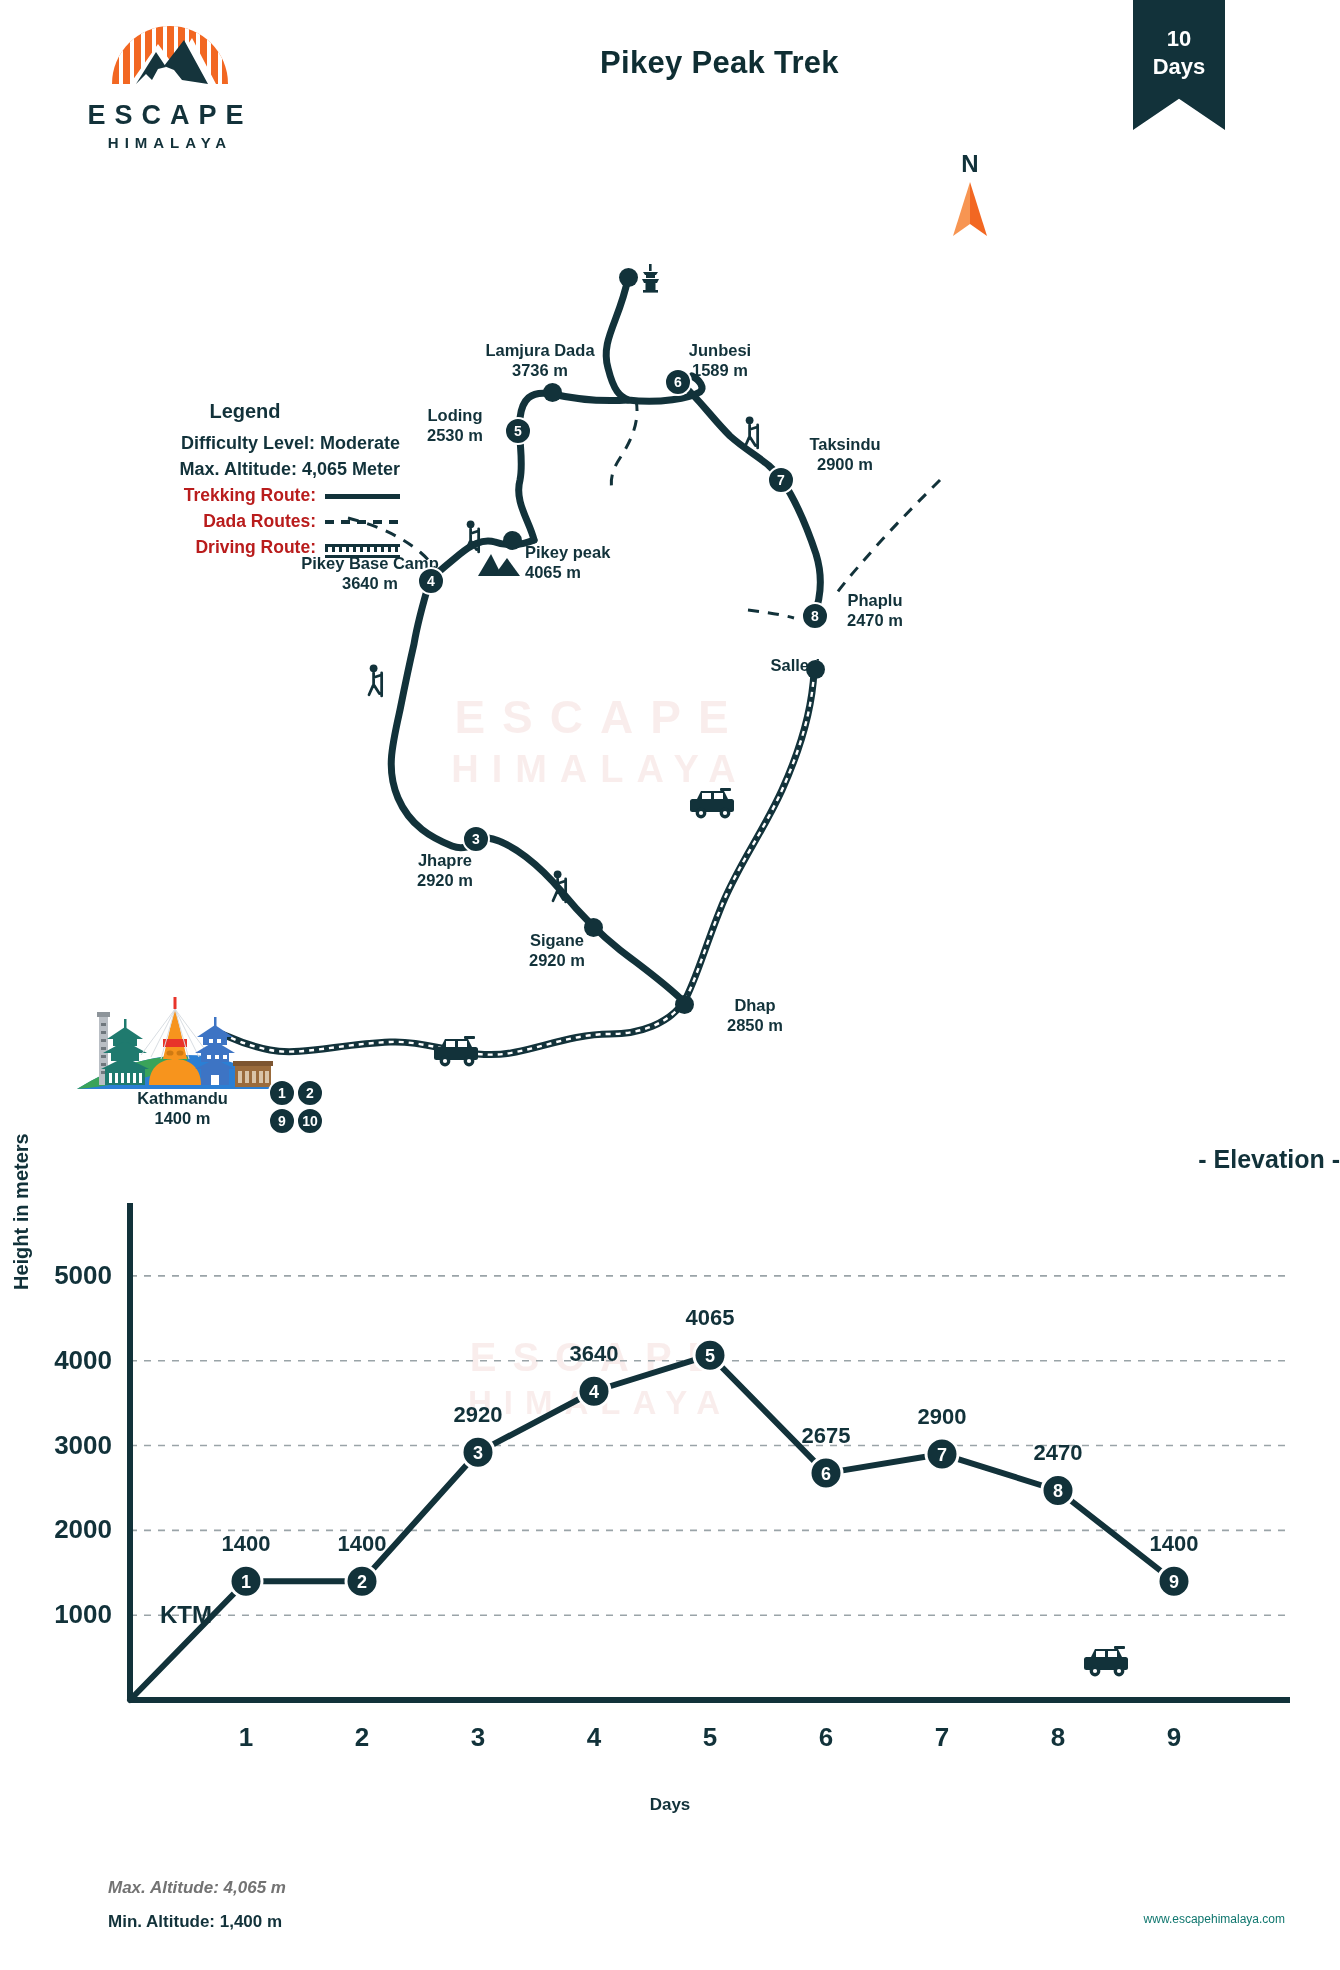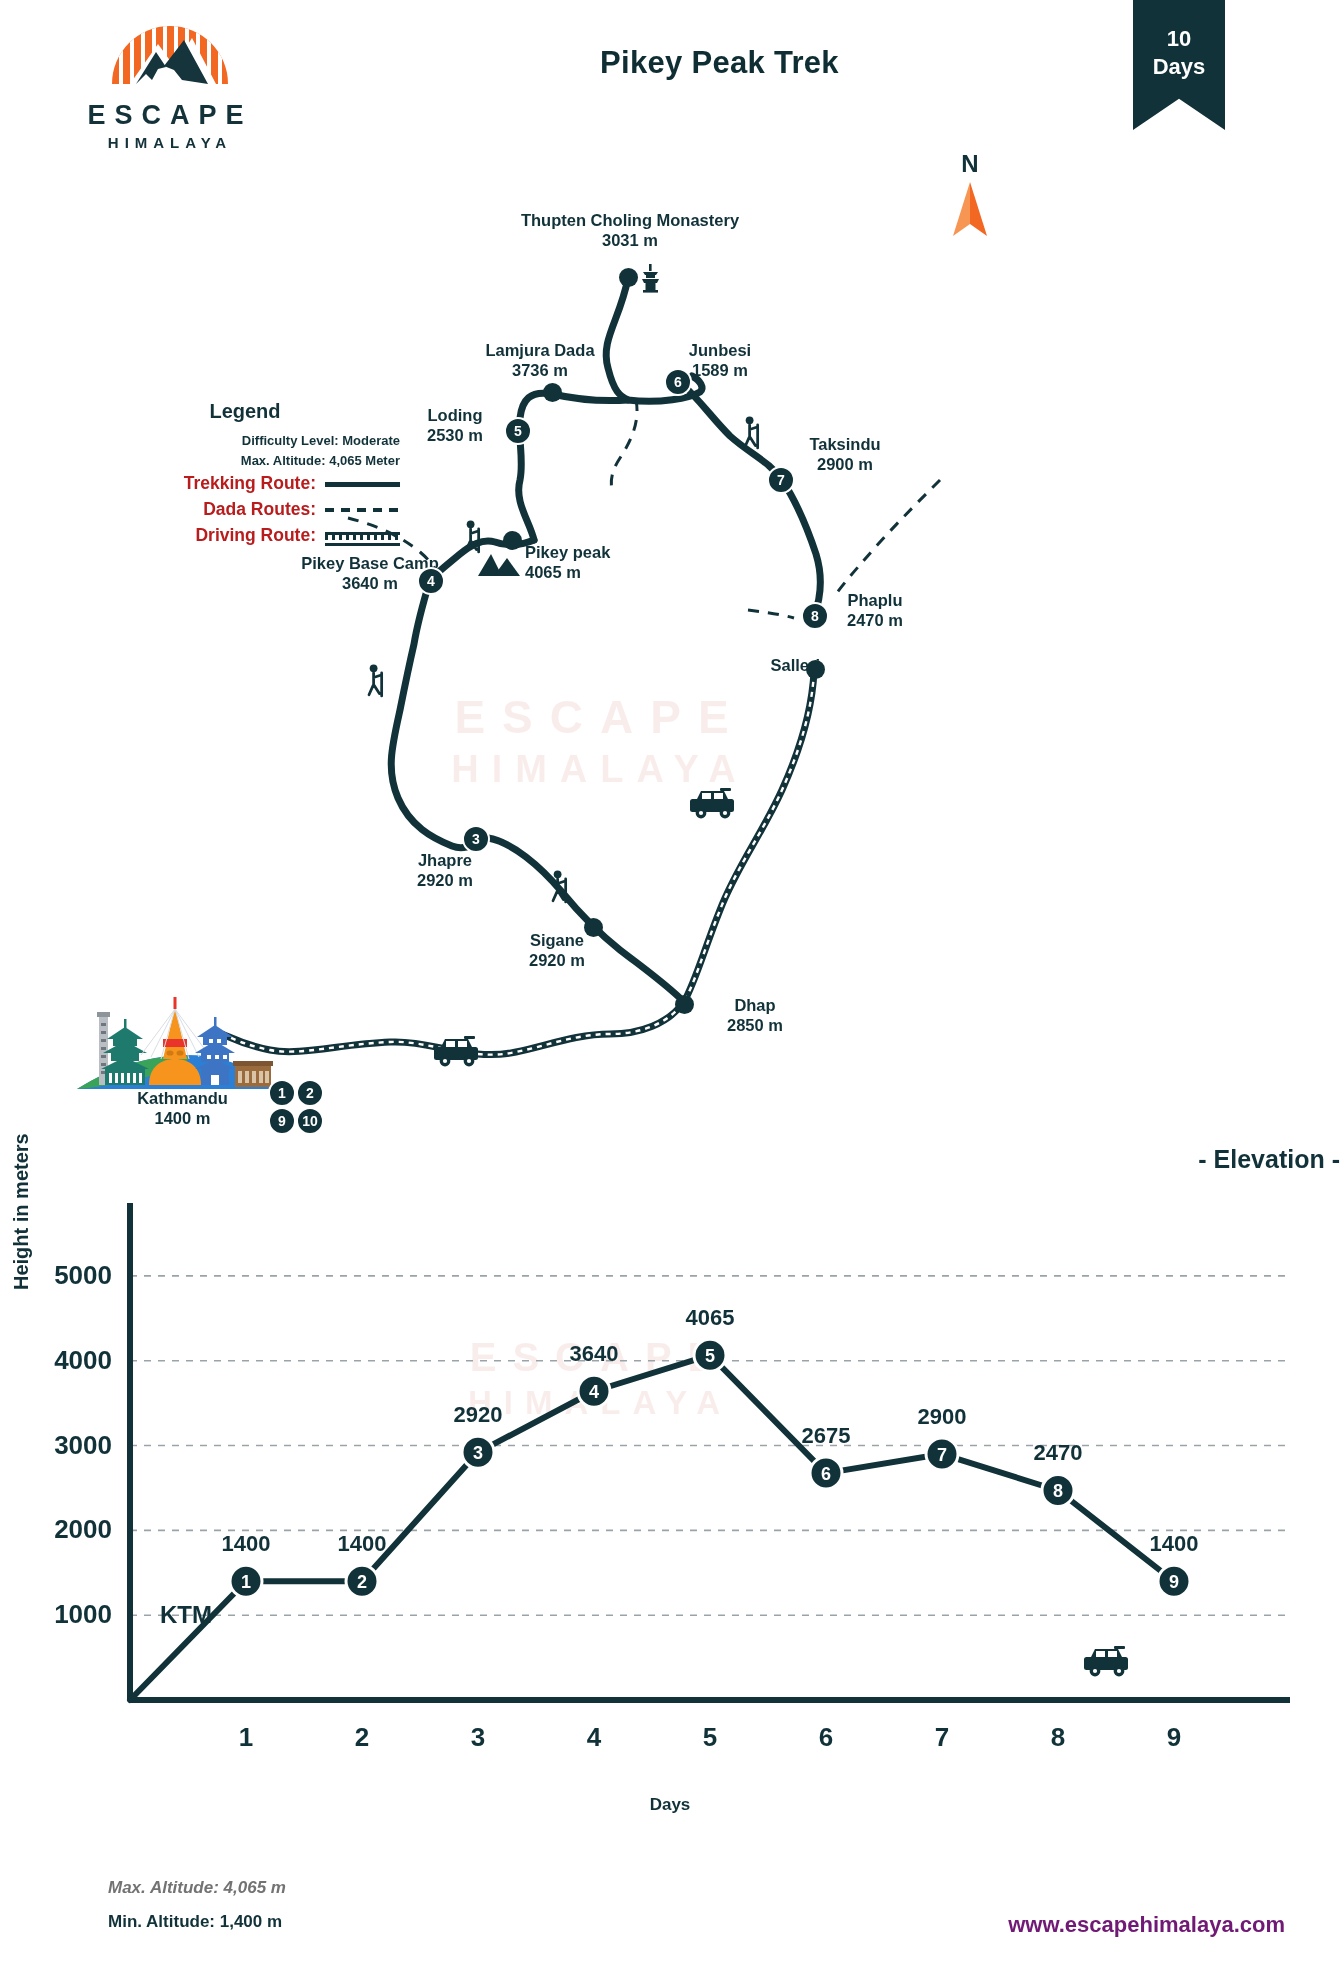--- a/index.html
+++ b/index.html
@@ -38,21 +38,21 @@
   .ribbon .r2{font-size:22px;font-weight:700;margin-top:6px;line-height:1;}
 
   
   .legend{position:absolute;left:90px;top:400px;width:310px;}
   .legend h2{margin:0 0 10px 0;text-align:center;font-size:20px;font-weight:700;color:#12323a;}
   .legend .lrow{
     display:flex;justify-content:flex-end;align-items:center;
     font-size:17.5px;font-weight:700;color:#b91c1c;margin-bottom:5px;
   }
   .legend .lrow .lbl{white-space:nowrap;}
-  .legend .ltxt{text-align:right;font-size:13px;font-weight:700;margin-bottom:5px;color:#12323a;}
+  .legend .ltxt{text-align:right;font-size:18px;font-weight:700;margin-bottom:5px;color:#12323a;}
   .sw{width:75px;height:14px;margin-left:9px;position:relative;}
   .sw.solid::before{content:"";position:absolute;left:0;top:5px;width:75px;height:5px;background:#12323a;}
   .sw.dashed::before{content:"";position:absolute;left:0;top:5px;width:75px;height:4px;
     background:repeating-linear-gradient(to right,#12323a 0 9px,transparent 9px 16px);}
   .sw.rail::before{content:"";position:absolute;left:0;top:3px;width:75px;height:8px;
     border-top:3px solid #12323a;border-bottom:3px solid #12323a;}
   .sw.rail::after{content:"";position:absolute;left:0;top:3px;width:75px;height:8px;
     background:repeating-linear-gradient(to right,#12323a 0 3px,transparent 3px 7px);}
 
   
@@ -87,21 +87,21 @@
     font-size:20px;font-weight:700;color:#12323a;white-space:nowrap;
   }
   .xlabel{position:absolute;left:0;top:1795px;width:1340px;text-align:center;
     font-size:17px;font-weight:700;color:#12323a;}
   .chart-wm{position:absolute;left:390px;top:1335px;width:420px;opacity:.09;text-align:center;pointer-events:none;}
   .chart-wm .wt{font-size:40px;font-weight:700;letter-spacing:16px;color:#c0453a;}
   .chart-wm .wt2{font-size:33px;font-weight:700;letter-spacing:12px;color:#c0453a;margin-top:4px;}
 
   .footer-l{position:absolute;left:108px;top:1878px;font-size:17px;font-weight:700;color:#737373;font-style:italic;}
   .footer-l2{position:absolute;left:108px;top:1912px;font-size:17px;font-weight:700;color:#12323a;}
-  .footer-r{position:absolute;right:55px;top:1912px;font-size:22px;font-weight:700;color:#701a75;}
+  .footer-r{position:absolute;right:55px;top:1912px;font-size:12px;font-weight:400;color:#0f766e;}
 </style>
 </head>
 <body>
 
 <div class="page">
 
   <div class="logo">
     <svg width="220" height="90" viewBox="0 0 220 90">
       <g transform="translate(52,4)">
         <clipPath id="arcClip">
@@ -271,24 +271,20 @@
         <rect x="14" y="3" width="9" height="6" fill="#ffffff"></rect>
         <rect x="26" y="3" width="9" height="6" fill="#ffffff"></rect>
         <rect x="32" y="-2" width="11" height="3" rx="1" fill="#12323a"></rect>
         <circle cx="13" cy="23" r="5.4" fill="#12323a"></circle>
           <circle cx="13" cy="23" r="2.1" fill="#ffffff"></circle>
         <circle cx="37" cy="23" r="5.4" fill="#12323a"></circle>
           <circle cx="37" cy="23" r="2.1" fill="#ffffff"></circle>
       </g>
     </svg>
 
-    <div class="place" style="left:480px;top:60px;width:300px;">
-      <div class="nm">Thupten Choling Monastery</div>
-      <div class="alt">3031 m</div>
-    </div>
     <div class="dot" style="left:619px;top:118px;"></div>
 
     <div class="place" style="left:430px;top:190px;width:220px;">
       <div class="nm">Lamjura Dada</div>
       <div class="alt">3736 m</div>
     </div>
     <div class="dot" style="left:543px;top:233px;"></div>
 
     <div class="place" style="left:630px;top:190px;width:180px;">
       <div class="nm">Junbesi</div>

